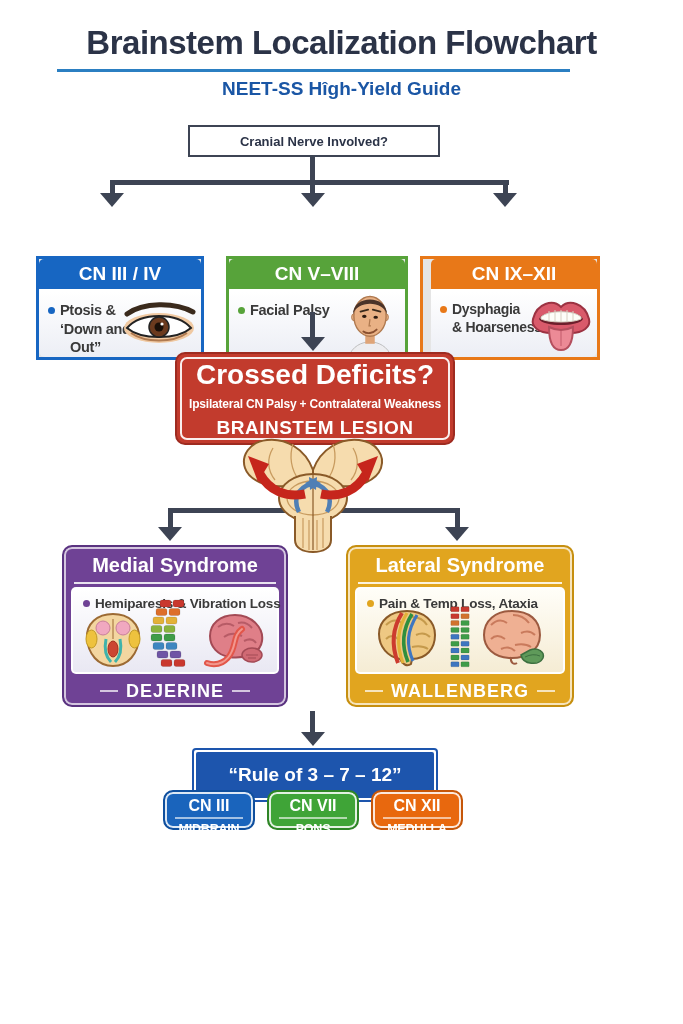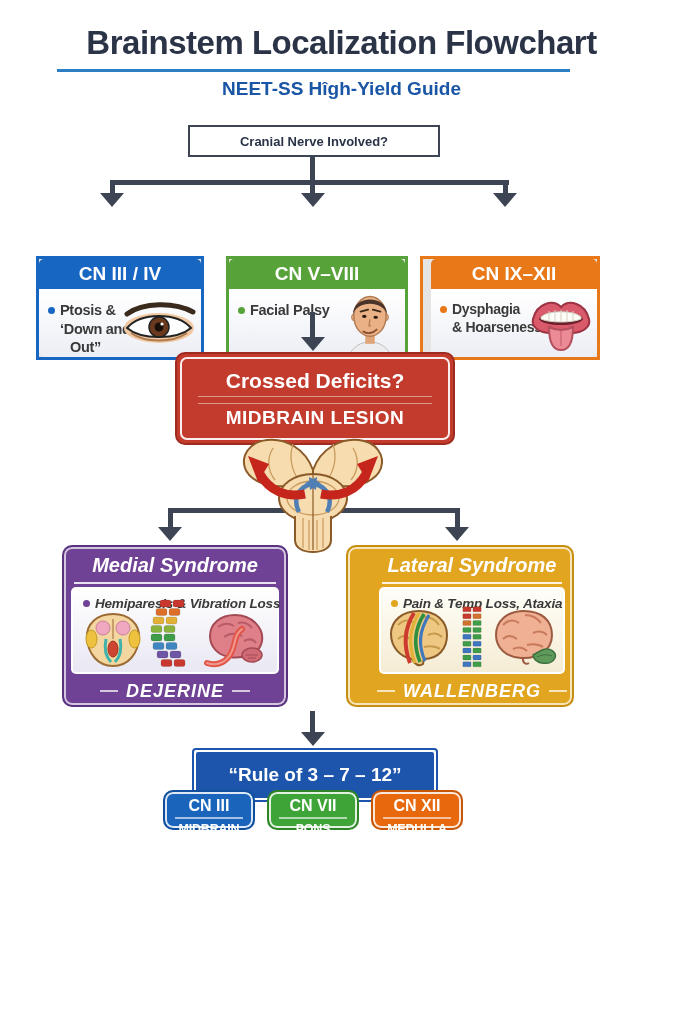--- a/index.html
+++ b/index.html
@@ -37,30 +37,30 @@
   .cntext{position:absolute;left:9px;top:9px;font-size:14.5px;font-weight:bold;color:#3a3a3a;
           line-height:1.28;letter-spacing:-0.3px;}
   .cntext .l2{display:block;margin-left:12px;}
   .cnillu{position:absolute;}
 
   
   .redbox{position:absolute;left:175px;top:352px;width:280px;height:93px;background:#c23b2d;
           border:2px solid #9e2b20;border-radius:10px;box-sizing:border-box;z-index:1;}
   .redinner{position:absolute;left:3px;right:3px;top:3px;bottom:3px;border:2px solid rgba(255,255,255,0.92);
             border-radius:7px;display:flex;flex-direction:column;justify-content:center;text-align:center;color:#fff;}
-  .red-title{font-size:21px;font-weight:bold;}
+  .red-title{font-size:28px;font-weight:bold;}
   .red-sep{height:1px;background:#dd9a8e;margin:3px auto;width:88%;}
   .red-detail{font-size:12px;font-weight:bold;letter-spacing:-0.2px;white-space:nowrap;}
   .red-conc{font-size:19px;font-weight:bold;letter-spacing:0.5px;}
 
   .brainstem{position:absolute;left:233px;top:436px;z-index:3;}
 
   
   .synbox{position:absolute;top:545px;height:162px;border-radius:10px;box-sizing:border-box;
-          box-shadow:inset 0 0 0 2px rgba(255,255,255,0.7);display:flex;flex-direction:column;z-index:2;font-style:italic;}
+          box-shadow:inset 0 0 0 2px rgba(255,255,255,0.7);display:flex;flex-direction:column;z-index:2;}
   .synhead{height:33px;line-height:33px;text-align:center;color:#fff;font-weight:bold;font-size:20px;
            margin:2px 10px 0 10px;border-bottom:2px solid rgba(255,255,255,0.85);}
   .synpanel{flex:1;margin:3px 7px;border-radius:5px;border:2px solid rgba(255,255,255,0.95);position:relative;}
   .synfoot{height:28px;display:flex;align-items:center;justify-content:center;gap:8px;
            color:#fff;font-weight:bold;font-size:18px;letter-spacing:1px;}
   .synfoot::before,.synfoot::after{content:"";width:18px;height:2px;background:rgba(255,255,255,0.7);}
   .syn-purple{background:#6f4295;border:2px solid #5a3380;}
   .syn-purple .synpanel{background:linear-gradient(#ffffff,#e9e8f3);}
   .syn-gold{background:#e1a51f;border:2px solid #c68f10;}
   .syn-gold .synpanel{background:linear-gradient(#fffef8,#f5ecd4);}
@@ -164,22 +164,23 @@
     </div>
   </div>
 
   <div class="stem" style="left:310px;top:312px;width:5px;height:26px;"></div>
   <div class="ah" style="left:301px;top:337px;"></div>
 
   <div class="redbox">
     <div class="redinner">
       <div class="red-title">Crossed Deficits?</div>
       <div class="red-sep"></div>
+      <div class="red-detail">Ipsilateral CN Palsy + Contralateral Weakness</div>
       <div class="red-sep"></div>
-      <div class="red-conc">MIDBRAIN LESION</div>
+      <div class="red-conc">BRAINSTEM LESION</div>
     </div>
   </div>
 
   <div class="stem" style="left:168px;top:508px;width:292px;height:5px;z-index:2;"></div>
   <div class="stem" style="left:168px;top:508px;width:5px;height:20px;z-index:2;"></div>
   <div class="ah" style="left:158px;top:527px;z-index:2;"></div>
   <div class="stem" style="left:455px;top:508px;width:5px;height:20px;z-index:2;"></div>
   <div class="ah" style="left:445px;top:527px;z-index:2;"></div>
 
   <svg class="brainstem" width="160" height="118" viewBox="0 0 160 118">
@@ -248,21 +249,21 @@
           <path d="M5,52 C16,56 26,50 30,40 C34,31 32,24 40,18" stroke="#e2564a" stroke-width="6" fill="none" stroke-linecap="round"></path>
           <path d="M5,52 C16,56 26,50 30,40 C34,31 32,24 40,18" stroke="#f2978e" stroke-width="2" fill="none" stroke-linecap="round"></path>
         </svg>
       </div>
     </div>
     <div class="synfoot">
       <span>DEJERINE</span>
     </div>
   </div>
 
-  <div class="synbox syn-gold" style="left:346px;width:228px;padding-left:24px;">
+  <div class="synbox syn-gold" style="left:346px;width:228px;">
     <div class="synhead">Lateral Syndrome</div>
     <div class="synpanel">
       <div class="synbullet">
         <span class="dot d-gold"></span><span>Pain &amp; Temp Loss, Ataxia</span>
       </div>
       <div class="synicons">
         <svg width="74" height="62" viewBox="0 0 70 62">
           <path d="M35,4 C18,4 7,14 7,27 C7,40 16,50 28,52 C30,57 35,60 39,57 L40,52 C54,52 63,42 63,28 C63,14 52,4 35,4 Z" fill="#eec883" stroke="#8a5a28" stroke-width="2"></path>
           <path d="M14,18 Q22,10 30,16 M40,10 Q50,10 55,18 M44,28 Q52,24 58,30 M40,40 Q50,38 56,42 M14,32 Q20,26 26,32" stroke="#c59a4c" stroke-width="2" fill="none"></path>
           <path d="M30,6 C20,22 19,38 26,56" stroke="#cc3b2e" stroke-width="4" fill="none"></path>

